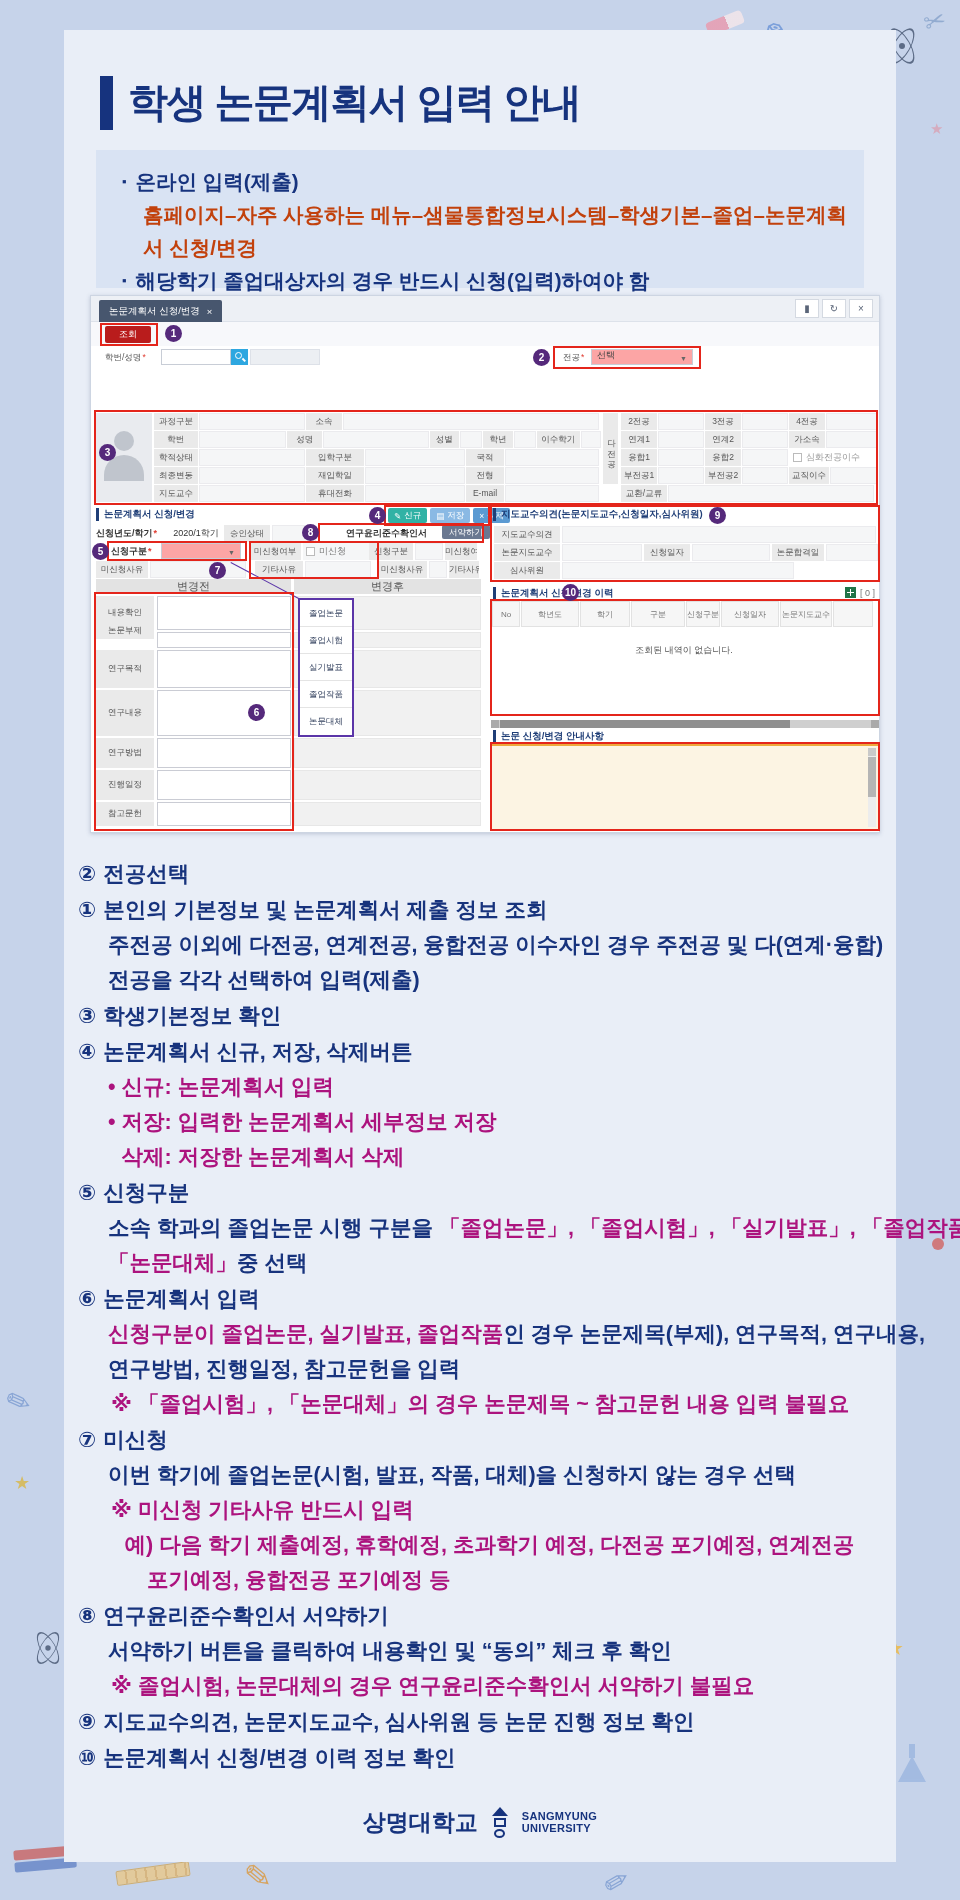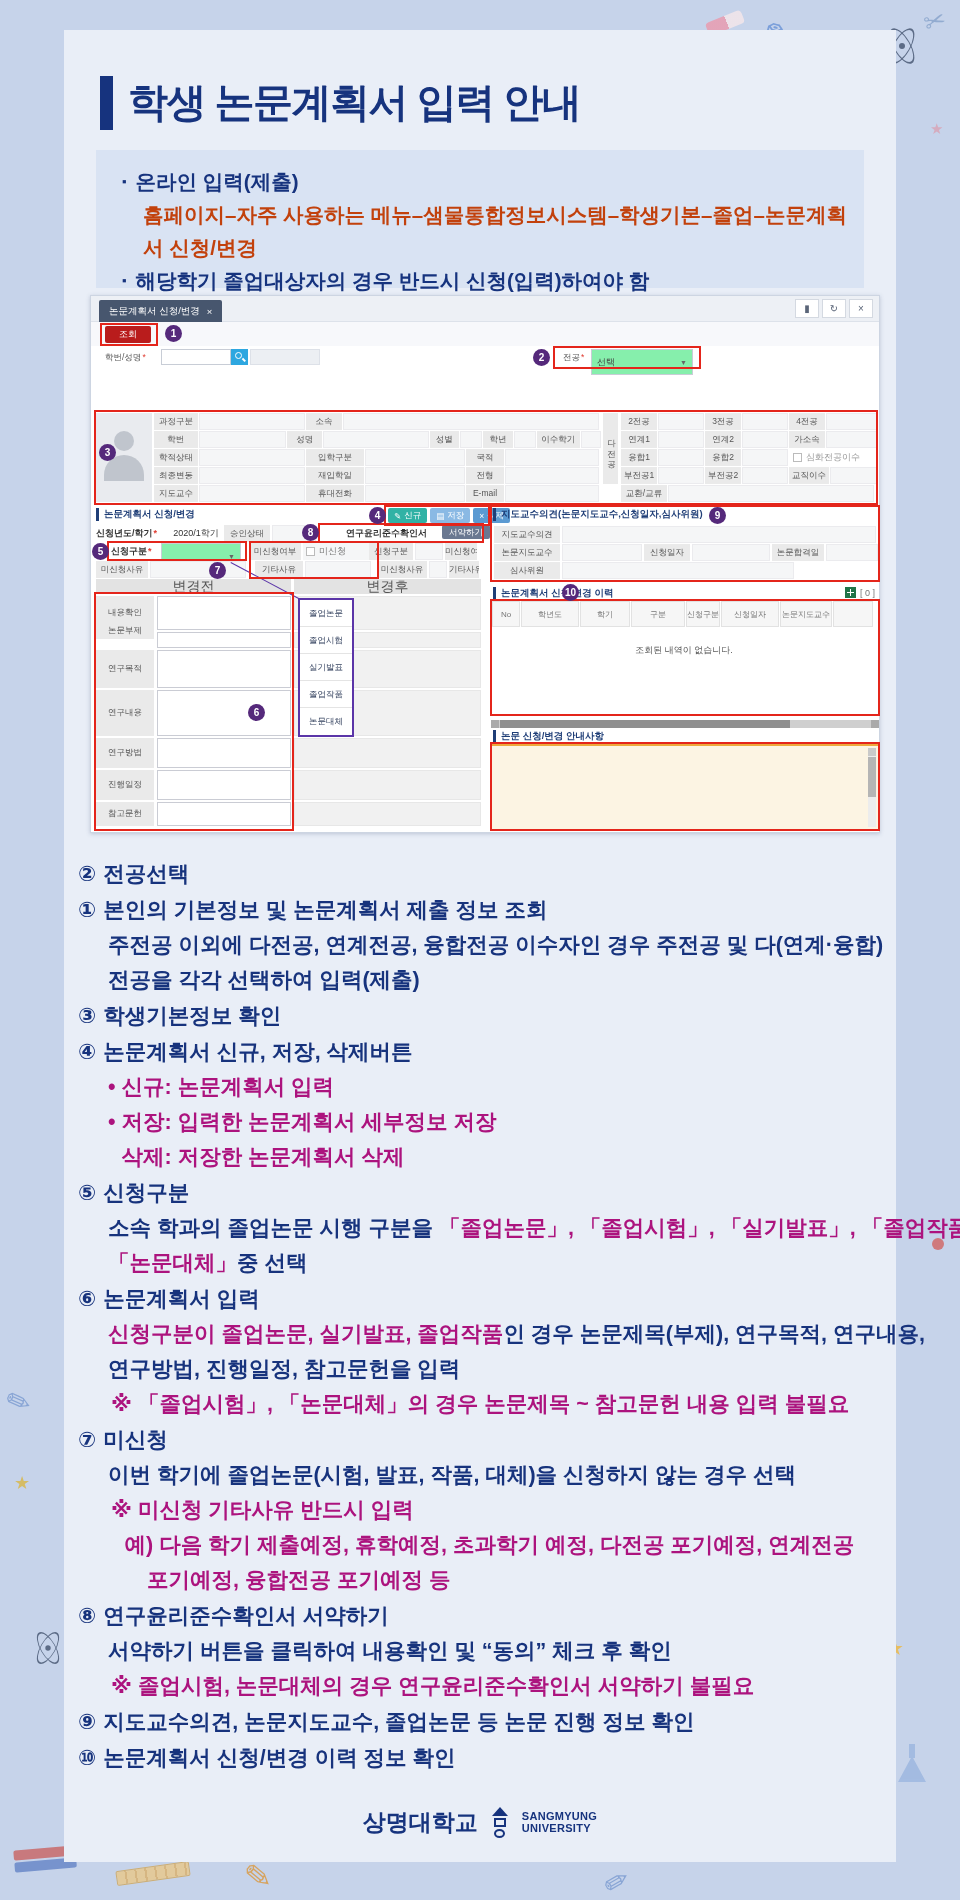--- a/index.html
+++ b/index.html
@@ -44,21 +44,21 @@
   .winbtn{width:24px;height:19px;background:#fff;border:1px solid #d4d9e1;display:flex;align-items:center;justify-content:center;color:#5a6578;font-size:10px}
   .minbtn{position:absolute;right:12px;top:34px;color:#555;font-size:13px;font-weight:700}
   .toolbar{position:absolute;left:0;right:0;top:26px;height:24px;background:#f7f8fb}
   .btn-query{position:absolute;left:14px;top:30px;width:46px;height:17px;background:#b91c1c;color:#fff;text-align:center;line-height:17px;border-radius:2px}
   .srow-label{color:#555;font-size:8.5px}
   .inp{background:#fff;border:1px solid #c8cdd6;height:16px}
   .inp-gray{background:#eceff3;border:1px solid #dde1e8;height:16px}
   .search-btn{width:17px;height:16px;background:#2ea7e0;position:relative}
   .search-btn i{position:absolute;left:4px;top:3px;width:7px;height:7px;border:1.5px solid #fff;border-radius:50%}
   .search-btn i::after{content:"";position:absolute;left:6px;top:6px;width:4px;height:1.5px;background:#fff;transform:rotate(45deg)}
-  .sel{background:#86efac;border:1px solid #c8cdd6;height:16px;display:flex;align-items:center;justify-content:space-between;padding:12px 5px;color:#444}
+  .sel{background:#fca5a5;border:1px solid #c8cdd6;height:16px;display:flex;align-items:flex-end;justify-content:space-between;padding:2px 5px;color:#444}
   .sel .arr{color:#666;font-size:7px}
   .req{color:#e03a2f;margin-left:1px}
   .bluelab{color:#2c4a8c;font-weight:700}
 
   
   .sgrid{position:absolute;left:5px;top:117px;display:flex}
   .photo{width:56px;height:89px;background:#e9ebef;margin-right:2px;position:relative}
   .photo i{position:absolute;left:18px;top:18px;width:20px;height:20px;border-radius:50%;background:#c0c5cd}
   .photo b{position:absolute;left:8px;top:42px;width:40px;height:26px;border-radius:20px 20px 0 0;background:#c0c5cd}
   .grow{display:flex}
@@ -72,21 +72,21 @@
   .sec-h{position:absolute;color:#1f3e77;font-weight:800;font-size:9.5px;border-left:3px solid #1f3e77;padding-left:5px;white-space:nowrap}
   .frow{position:absolute;display:flex;height:17px}
   .fl{background:#eaeaea;color:#555;text-align:center;line-height:17px;font-size:8.5px;margin-right:2px;overflow:hidden;white-space:nowrap}
   .fv{background:#f5f6f7;border:1px solid #ebebee;margin-right:2px}
   .plain{line-height:17px;color:#333}
   .btn-mini{height:15px;border-radius:2px;color:#fff;font-size:8.5px;display:flex;align-items:center;justify-content:center;gap:3px;padding:0 6px}
   .b-new{background:#31b2a5}
   .b-save{background:#8ab9e4}
   .b-del{background:#5b9ad2}
   .btn-oath{background:#6a7891;color:#fff;height:14px;line-height:14px;padding:0 7px;border-radius:2px;font-size:8.5px}
-  .hdrbar{position:absolute;height:15px;background:#e3e3e3;color:#555;text-align:center;line-height:15px;font-size:14px}
+  .hdrbar{position:absolute;height:15px;background:#e3e3e3;color:#555;text-align:center;line-height:15px;font-size:11px}
   .fieldlab{position:absolute;background:#eaeaea;color:#555;display:flex;align-items:center;justify-content:center;font-size:8.5px}
   .fieldinp{position:absolute;background:#fff;border:1px solid #caccd4}
   .fieldafter{position:absolute;background:#f1f1f1;border:1px solid #e7e7e7}
   .ddlist{position:absolute;left:207px;top:302px;width:56px;background:#fff;border:2px solid #5b35a8;z-index:4}
   .ddlist div{height:27px;line-height:27px;text-align:center;color:#33415e;border-bottom:1px solid #e4e4e4;font-size:8.5px}
   .ddlist div:last-child{border-bottom:none}
   .connector{position:absolute;left:140px;top:266px;width:78px;border-top:1.5px solid #5b35a8;transform:rotate(28deg);transform-origin:0 0;z-index:3}
 
   
   .htable{position:absolute;left:401px;top:305px;width:384px}
@@ -476,21 +476,21 @@
       <div class="iline" style="padding-left: 30px;"><span class="c-n">연구방법, 진행일정, 참고문헌을 입력</span></div>
       <div class="iline" style="padding-left: 33px;"><span class="c-p">※ 「졸업시험」, 「논문대체」의 경우 논문제목 ~ 참고문헌 내용 입력 불필요</span></div>
       <div class="iline" style="padding-left: 0px;"><span class="imark">⑦</span><span class="c-h">미신청</span></div>
       <div class="iline" style="padding-left: 30px;"><span class="c-n">이번 학기에 졸업논문(시험, 발표, 작품, 대체)을 신청하지 않는 경우 선택</span></div>
       <div class="iline" style="padding-left: 33px;"><span class="c-p">※ 미신청 기타사유 반드시 입력</span></div>
       <div class="iline" style="padding-left: 46.5px;"><span class="c-p">예) 다음 학기 제출예정, 휴학예정, 초과학기 예정, 다전공 포기예정, 연계전공</span></div>
       <div class="iline" style="padding-left: 69px;"><span class="c-p">포기예정, 융합전공 포기예정 등</span></div>
       <div class="iline" style="padding-left: 0px;"><span class="imark">⑧</span><span class="c-h">연구윤리준수확인서 서약하기</span></div>
       <div class="iline" style="padding-left: 30px;"><span class="c-n">서약하기 버튼을 클릭하여 내용확인 및 “동의” 체크 후 확인</span></div>
       <div class="iline" style="padding-left: 33px;"><span class="c-p">※ 졸업시험, 논문대체의 경우 연구윤리준수확인서 서약하기 불필요</span></div>
-      <div class="iline" style="padding-left: 0px;"><span class="imark">⑨</span><span class="c-h">지도교수의견, 논문지도교수, 졸업논문 등 논문 진행 정보 확인</span></div>
+      <div class="iline" style="padding-left: 0px;"><span class="imark">⑨</span><span class="c-h">지도교수의견, 논문지도교수, 심사위원 등 논문 진행 정보 확인</span></div>
       <div class="iline" style="padding-left: 0px;"><span class="imark">⑩</span><span class="c-h">논문계획서 신청/변경 이력 정보 확인</span></div>
     </div>
 
   <div class="footer">
     <span class="univ-kr">상명대학교</span>
     <span class="logo-mark">
         <i class="lm-t"></i>
         <i class="lm-s"></i>
         <i class="lm-c"></i>
       </span>

